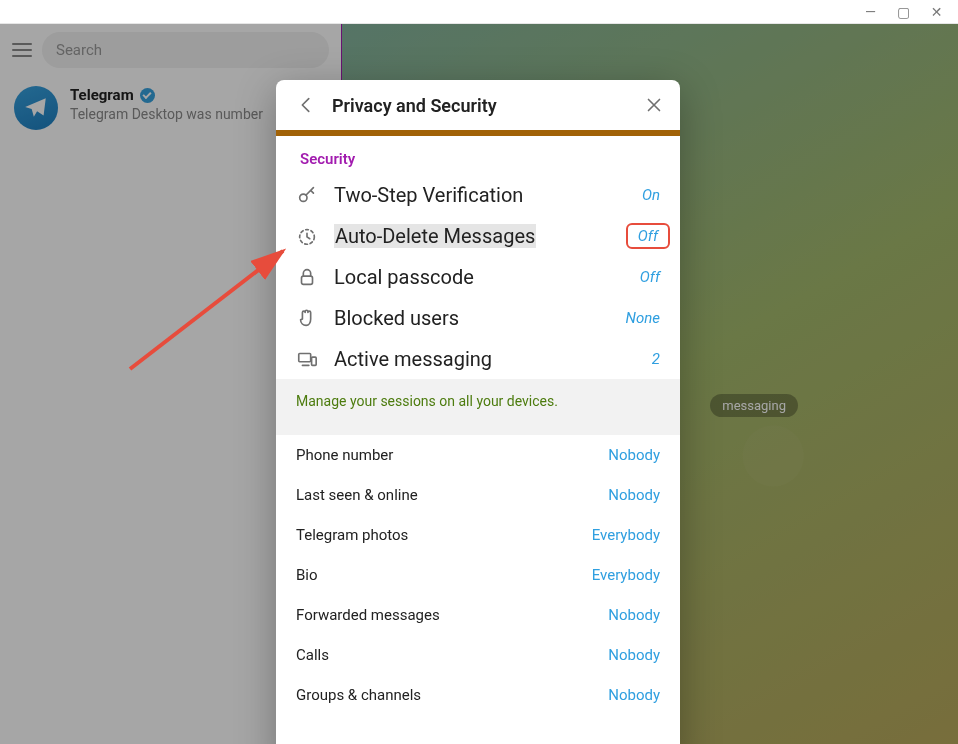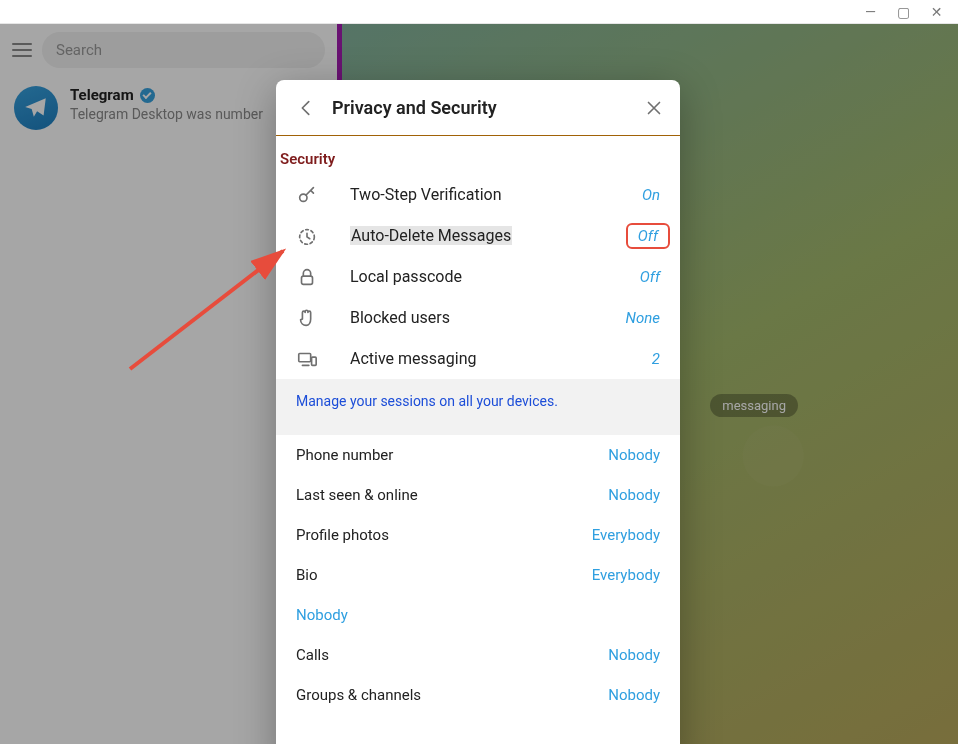--- a/index.html
+++ b/index.html
@@ -5,21 +5,21 @@
   * { box-sizing: border-box; margin: 0; padding: 0; }
   html, body { width: 958px; height: 744px; overflow: hidden; font-family: -apple-system, "Segoe UI", Roboto, Arial, sans-serif; }
   body { background: #fff; }
 
   
   .titlebar { height: 24px; display:flex; justify-content:flex-end; align-items:center; gap:18px; padding-right:14px; color:#7a7a7a; font-size:14px; border-bottom:1px solid #e6e6e6; }
   .titlebar span { width:15px; text-align:center; }
 
   
   .app { display:flex; height:720px; position:relative; }
-  .left { width:342px; background:#fff; display:flex; flex-direction:column; border-right:5px solid #a21caf; }
+  .left { width:342px; background:#fff; display:flex; flex-direction:column; border-right:1px solid #a21caf; }
   .right { flex:1; position:relative; background:linear-gradient(150deg,#83b39d 0%,#a3b86c 50%,#b8a95c 100%); }
   .right::before { content:""; position:absolute; inset:0; background: radial-gradient(circle at 20% 30%, rgba(255,255,255,0.07) 0 40px, transparent 41px), radial-gradient(circle at 70% 60%, rgba(255,255,255,0.05) 0 30px, transparent 31px); opacity:.6; }
   .bubble { position:absolute; right:160px; top:370px; background:rgba(0,0,0,0.28); color:#fff; font-size:13px; padding:4px 12px; border-radius:12px; }
 
   
   .left-top { display:flex; align-items:center; gap:10px; padding:8px 12px; }
   .menu-icon { width:20px; height:14px; display:flex; flex-direction:column; justify-content:space-between; }
   .menu-icon span { height:2px; background:#8a8a8a; border-radius:1px; }
   .search { flex:1; background:#f1f1f1; border-radius:18px; height:36px; display:flex; align-items:center; padding-left:14px; color:#9a9a9a; font-size:15px; }
   .chat-item { display:flex; gap:12px; padding:10px 14px 14px 14px; }
@@ -28,34 +28,34 @@
   .chat-title { font-weight:700; font-size:15px; color:#222; }
   .verify { width:15px; height:15px; background:#37a1de; border-radius:50%; position:relative; }
   .verify::after { content:""; position:absolute; left:3px; top:4px; width:6px; height:3px; border-left:2px solid #fff; border-bottom:2px solid #fff; transform:rotate(-45deg); }
   .chat-sub { color:#8a8a8a; font-size:14px; margin-top:2px; }
 
   
   .overlay { position:absolute; inset:0; background:rgba(0,0,0,0.35); }
 
   
   .modal { position:absolute; left:276px; top:56px; width:404px; height:688px; background:#fff; border-radius:8px; box-shadow:0 10px 40px rgba(0,0,0,0.3); display:flex; flex-direction:column; overflow:hidden; }
-  .modal-header { display:flex; align-items:center; height:56px; padding:0 10px 0 14px; border-bottom:1px solid #a16207; }
+  .modal-header { display:flex; align-items:center; height:56px; padding:0 10px 0 14px; border-bottom:6px solid #a16207; }
   .back-btn { width:32px; height:32px; display:flex; align-items:center; justify-content:center; color:#9a9a9a; border-radius:50%; }
   .modal-title { font-size:18px; font-weight:600; color:#222; margin-left:10px; flex:1; }
   .close-btn { width:32px; height:32px; display:flex; align-items:center; justify-content:center; color:#9a9a9a; font-size:20px; }
 
   .modal-body { flex:1; overflow-y:auto; }
-  .section-title { color:#7f1d1d; font-weight:600; font-size:15px; padding:14px 20px 6px 4px; }
+  .section-title { color:#a21caf; font-weight:600; font-size:15px; padding:14px 20px 6px 24px; }
   .row { display:flex; align-items:center; height:41px; padding:0 20px; }
   .row-icon { width:22px; height:22px; margin-right:16px; display:flex; align-items:center; justify-content:center; color:#707070; }
-  .row-label { flex:1; font-size:16px; color:#222;margin-left:16px; }
+  .row-label { flex:1; font-size:20px; color:#222; }
   .row-value { color:#2f9fe0; font-size:15px;font-style:italic; }
   .highlighted { background:#e5e5e5; padding:0 1px; }
   .red-box { border:2px solid #e74c3c; border-radius:6px; padding:2px 10px; margin-right:-10px; }
-  .footer-note { background:#f2f2f2; padding:14px 20px 26px 20px; color:#1d4ed8; font-size:14px; }
+  .footer-note { background:#f2f2f2; padding:14px 20px 26px 20px; color:#4d7c0f; font-size:14px; }
 
   .privacy-row { display:flex; align-items:center; height:40px; padding:0 20px; }
   .privacy-row .plabel { flex:1; font-size:15px; color:#222; }
   .privacy-row .pvalue { color:#2f9fe0; font-size:15px; }
 
   
   .arrow-annot { position:absolute; left:125px; top:215px; pointer-events:none; }
 
   svg.icon { width:22px; height:22px; stroke:#707070; stroke-width:1.8; fill:none; stroke-linecap:round; stroke-linejoin:round; }
 </style>
@@ -180,28 +180,29 @@
 
       <div class="privacy-row">
         <div class="plabel">Phone number</div>
         <div class="pvalue">Nobody</div>
       </div>
       <div class="privacy-row">
         <div class="plabel">Last seen &amp; online</div>
         <div class="pvalue">Nobody</div>
       </div>
       <div class="privacy-row">
-        <div class="plabel">Profile photos</div>
+        <div class="plabel">Telegram photos</div>
         <div class="pvalue">Everybody</div>
       </div>
       <div class="privacy-row">
         <div class="plabel">Bio</div>
         <div class="pvalue">Everybody</div>
       </div>
       <div class="privacy-row">
+        <div class="plabel">Forwarded messages</div>
         <div class="pvalue">Nobody</div>
       </div>
       <div class="privacy-row">
         <div class="plabel">Calls</div>
         <div class="pvalue">Nobody</div>
       </div>
       <div class="privacy-row">
         <div class="plabel">Groups &amp; channels</div>
         <div class="pvalue">Nobody</div>
       </div>

